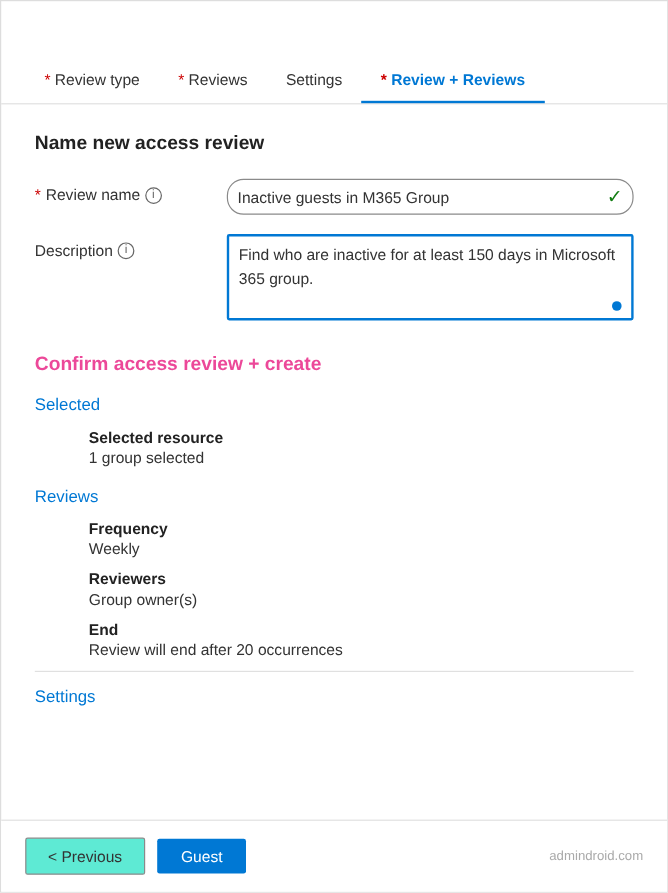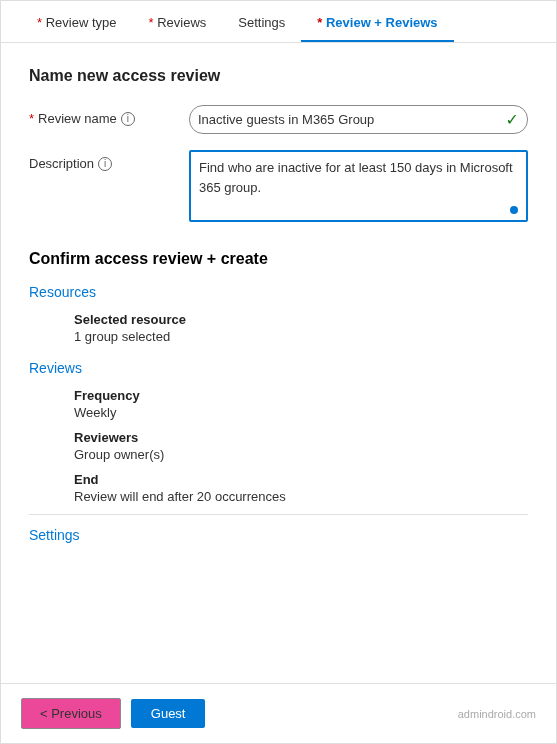--- a/index.html
+++ b/index.html
@@ -29,20 +29,21 @@
       border-bottom: 1px solid #e0e0e0;
       gap: 0;
     }
     .tab {
       padding: 14px 16px 10px 16px;
       font-size: 13px;
       color: #333;
       cursor: pointer;
       border-bottom: 2px solid transparent;
       white-space: nowrap;
+      margin-top: 44px;
     }
     .tab.required::before {
       content: '* ';
       color: #c00;
     }
     .tab.active {
       border-bottom: 2px solid #0078d4;
       color: #0078d4;
       font-weight: 600;
     }
@@ -146,21 +147,21 @@
       height: 8px;
       background: #0078d4;
       border-radius: 50%;
     }
     .confirm-section {
       margin-top: 28px;
     }
     .confirm-title {
       font-size: 16px;
       font-weight: 600;
-      color: #000000;
+      color: #ec4899;
       margin-bottom: 16px;
     }
     .subsection-label {
       font-size: 14px;
       color: #0078d4;
       font-weight: 400;
       margin-bottom: 12px;
     }
     .detail-group {
       margin-bottom: 10px;
@@ -201,21 +202,21 @@
       align-items: center;
       justify-content: space-between;
     }
     .footer-left {
       display: flex;
       gap: 10px;
       align-items: center;
     }
     .btn-previous {
       border: 1px solid #8a8a8a;
-      background: #ec4899;
+      background: #5eead4;
       color: #333;
       padding: 7px 18px;
       font-size: 13px;
       cursor: pointer;
       border-radius: 2px;
     }
     .btn-create {
       background: #0078d4;
       color: #fff;
       border: none;
@@ -268,21 +269,21 @@
         <div class="textarea-box">
           <textarea style="">Find who are inactive for at least 150 days in Microsoft 365 group.</textarea>
           <div class="textarea-cursor"></div>
         </div>
       </div>
     </div>
 
     <div class="confirm-section">
       <div class="confirm-title">Confirm access review + create</div>
 
-      <div class="subsection-label">Resources</div>
+      <div class="subsection-label">Selected</div>
 
       <div class="detail-group">
         <div class="detail-key">Selected resource</div>
         <div class="detail-value">1 group selected</div>
       </div>
 
 
       <div class="subsection-label" style="margin-top:16px;">Reviews</div>
 
       <div class="detail-group">

